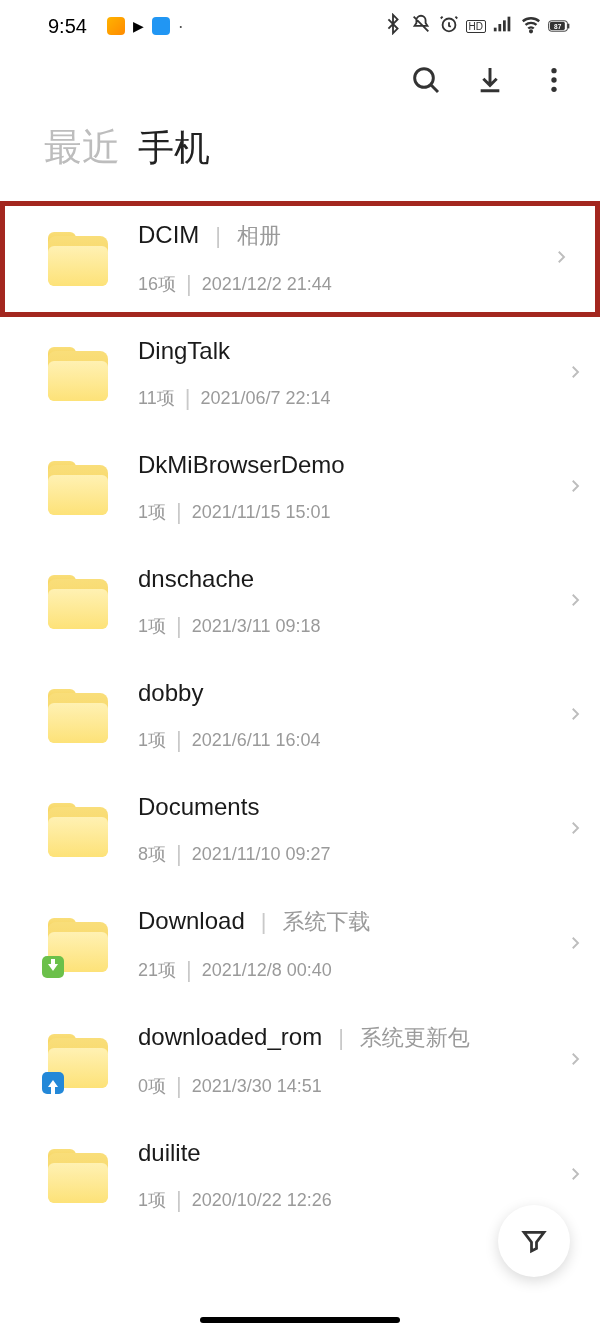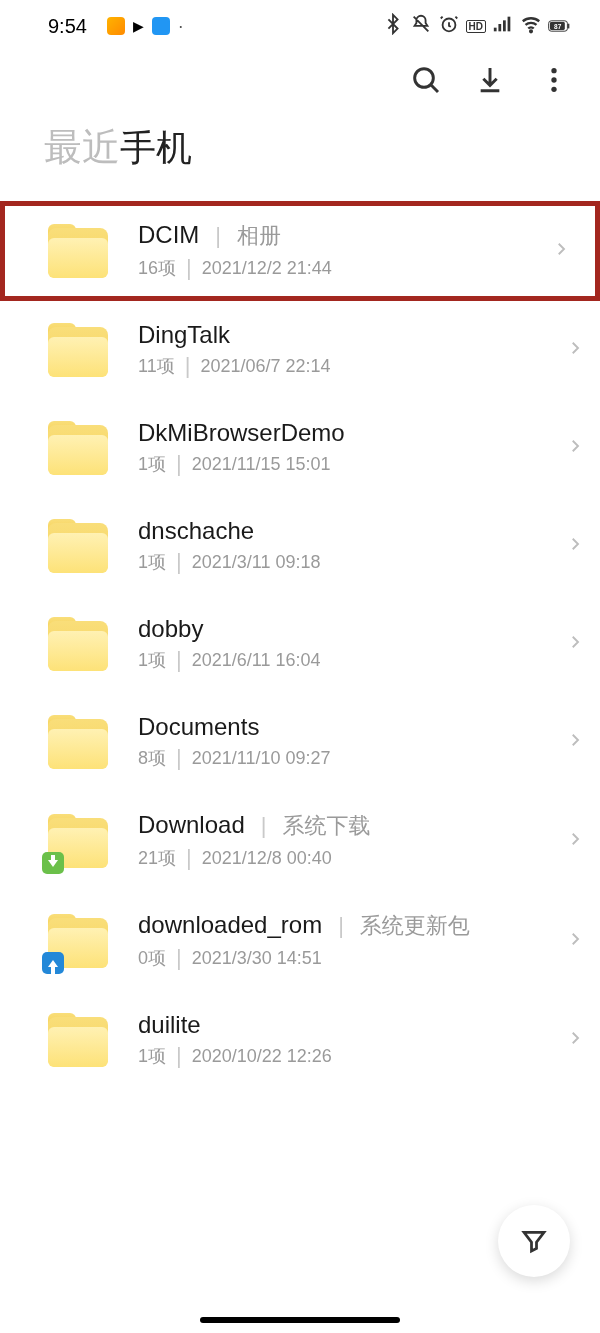--- a/index.html
+++ b/index.html
@@ -10,21 +10,21 @@
     .status-time { font-size: 20px; font-weight: 500; color: #000; margin-right: 12px; }
     .status-icon-small { width: 18px; height: 18px; border-radius: 4px; }
     .dot { font-size: 18px; color: #555; }
     .status-right { display: flex; align-items: center; gap: 6px; color: #333; }
     .status-right svg { width: 22px; height: 22px; }
     .battery { display: flex; align-items: center; gap: 2px; font-size: 13px; }
 
     .toolbar { display: flex; justify-content: flex-end; align-items: center; gap: 32px; padding: 12px 30px 8px 30px; height: 64px; }
     .toolbar svg { width: 32px; height: 32px; }
 
-    .tabs { display: flex; align-items: baseline; gap: 0; padding: 10px 18px 28px 44px; }
+    .tabs { display: flex; align-items: baseline; gap: 18px; padding: 10px 18px 28px 44px; }
     .tab-inactive { font-size: 38px; color: #bdbdbd; }
     .tab-active { font-size: 36px; color: #222; font-weight: 400; }
 
     .list { padding: 0 0 0 0; }
     .item { display: flex; align-items: center; padding: 20px 16px 20px 48px; position: relative; }
     .item.highlighted { border: 5px solid #a3271f; padding: 15px 25px 15px 43px; }
     .folder-icon { width: 60px; height: 54px; position: relative; flex-shrink: 0; }
     .folder-back {
       position: absolute; top: 4px; left: 0; width: 60px; height: 50px;
       background: linear-gradient(180deg, #f9de7a 0%, #f7d35a 100%);
@@ -49,21 +49,21 @@
     .badge-arrow-down { width: 0; height: 0; border-left: 5px solid transparent; border-right: 5px solid transparent; border-top: 7px solid #fff; position: relative; }
     .badge-arrow-down::before { content:""; position:absolute; top:-12px; left:-2px; width:4px; height:8px; background:#fff; }
     .badge-arrow-up { width: 0; height: 0; border-left: 5px solid transparent; border-right: 5px solid transparent; border-bottom: 7px solid #fff; position: relative; }
     .badge-arrow-up::before { content:""; position:absolute; top:7px; left:-2px; width:4px; height:8px; background:#fff; }
 
     .item-body { flex: 1; margin-left: 30px; min-width: 0; }
     .item-title-row { display: flex; align-items: baseline; gap: 16px; }
     .item-name { font-size: 24px; font-weight: 500; color: #1a1a1a; }
     .sep { color: #c9c9c9; font-size: 22px; }
     .item-tag { font-size: 22px; color: #9a9a9a; }
-    .item-meta { margin-top: 4px; font-size: 18px; color: #9a9a9a; display: flex; gap: 10px; align-items: center; }
+    .item-meta { margin-top: 20px; font-size: 18px; color: #9a9a9a; display: flex; gap: 10px; align-items: center; }
 
     .chevron { flex-shrink: 0; }
     .chevron svg { width: 18px; height: 28px; }
 
     .fab {
       position: absolute; right: 30px; bottom: 56px; width: 72px; height: 72px;
       background: #fff; border-radius: 50%; box-shadow: 0 4px 14px rgba(0,0,0,0.15);
       display: flex; align-items: center; justify-content: center;
     }
 
@@ -84,21 +84,21 @@
     <span><svg viewBox="0 0 24 24" fill="none" stroke="#333" stroke-width="2">
           <path d="M7 7l10 10-5 5V2l5 5L7 17"></path>
         </svg></span>
     <span><svg viewBox="0 0 24 24" fill="none" stroke="#333" stroke-width="2">
           <path d="M12 3a5 5 0 0 0-5 5v3l-2 3h14l-2-3V8a5 5 0 0 0-5-5z M4 4l16 16"></path>
         </svg></span>
     <span><svg viewBox="0 0 24 24" fill="none" stroke="#333" stroke-width="2">
           <circle cx="12" cy="13" r="7"></circle>
           <path d="M12 10v4l2 1 M5 4L3 6 M19 4l2 2"></path>
         </svg></span>
-    <span style="font-size:10px; font-weight:700; border:1px solid #333; padding:0 2px; border-radius:2px;">HD</span>
+    <span style="font-size:10px; font-weight:400; border:1px solid #333; padding:0 2px; border-radius:2px;">HD</span>
     <span><svg viewBox="0 0 24 24" fill="#333">
           <rect x="2" y="16" width="3" height="4"></rect>
           <rect x="7" y="12" width="3" height="8"></rect>
           <rect x="12" y="8" width="3" height="12"></rect>
           <rect x="17" y="4" width="3" height="16"></rect>
         </svg></span>
     <span><svg viewBox="0 0 24 24" fill="none" stroke="#333" stroke-width="2.5">
           <path d="M3 9a14 14 0 0 1 18 0 M6 13a9 9 0 0 1 12 0 M9 17a4 4 0 0 1 6 0"></path>
           <circle cx="12" cy="20" r="1" fill="#333"></circle>
         </svg></span>

